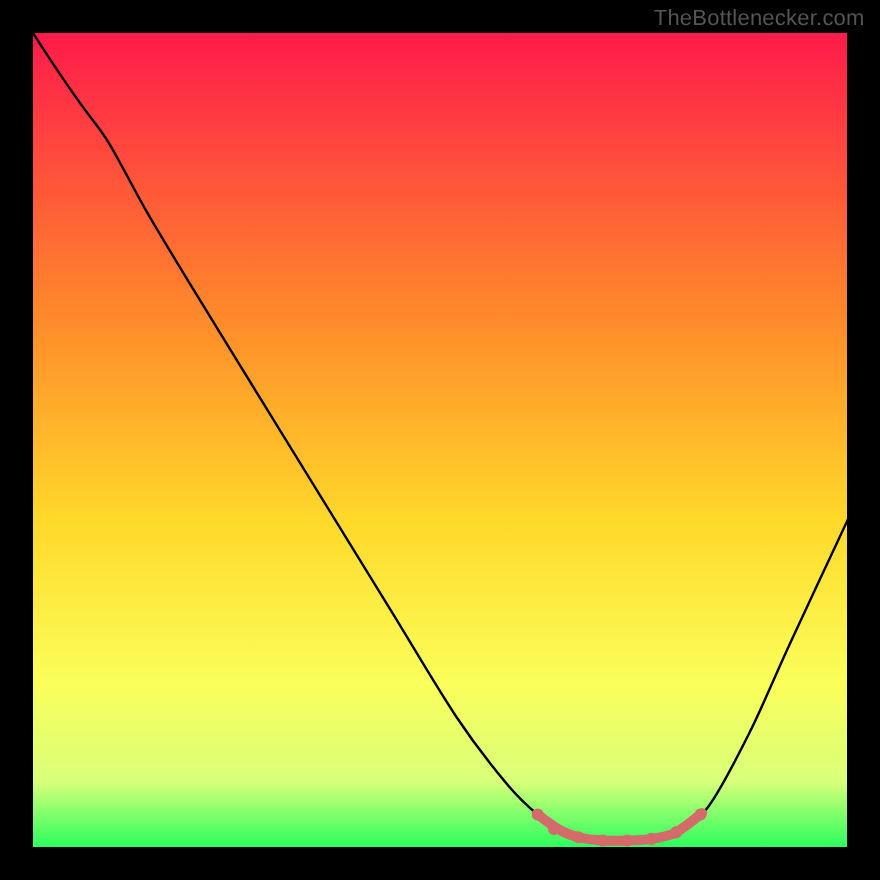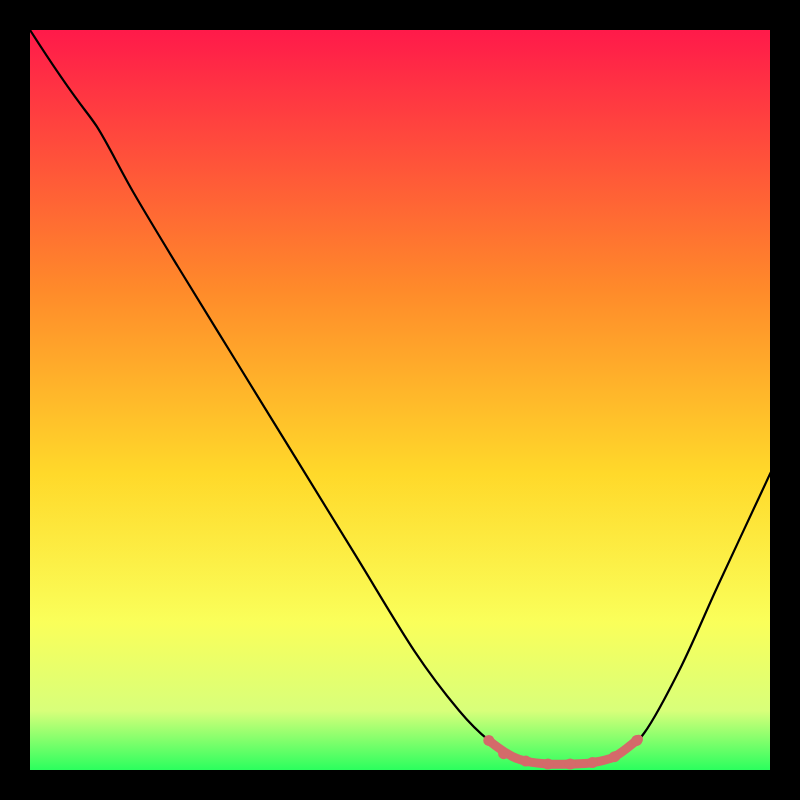--- a/index.html
+++ b/index.html
@@ -35,20 +35,21 @@
     height: 740px;
   }
   svg {
     display: block;
   }
 </style>
 </head>
 <body>
 
 <div class="chart-container">
+  <div class="watermark">TheBottlenecker.com</div>
   <div class="plot-area">
     <svg id="chart-svg" width="740" height="740" viewBox="0 0 740 740" preserveAspectRatio="none">
       <defs>
         <linearGradient id="bg-grad" x1="0" y1="0" x2="0" y2="1">
             <stop offset="0%" stop-color="#ff1a4a"></stop>
             <stop offset="35%" stop-color="#ff8a2a"></stop>
             <stop offset="60%" stop-color="#ffd92a"></stop>
             <stop offset="80%" stop-color="#faff5a"></stop>
             <stop offset="92%" stop-color="#d8ff7a"></stop>
             <stop offset="100%" stop-color="#2bff5e"></stop>

